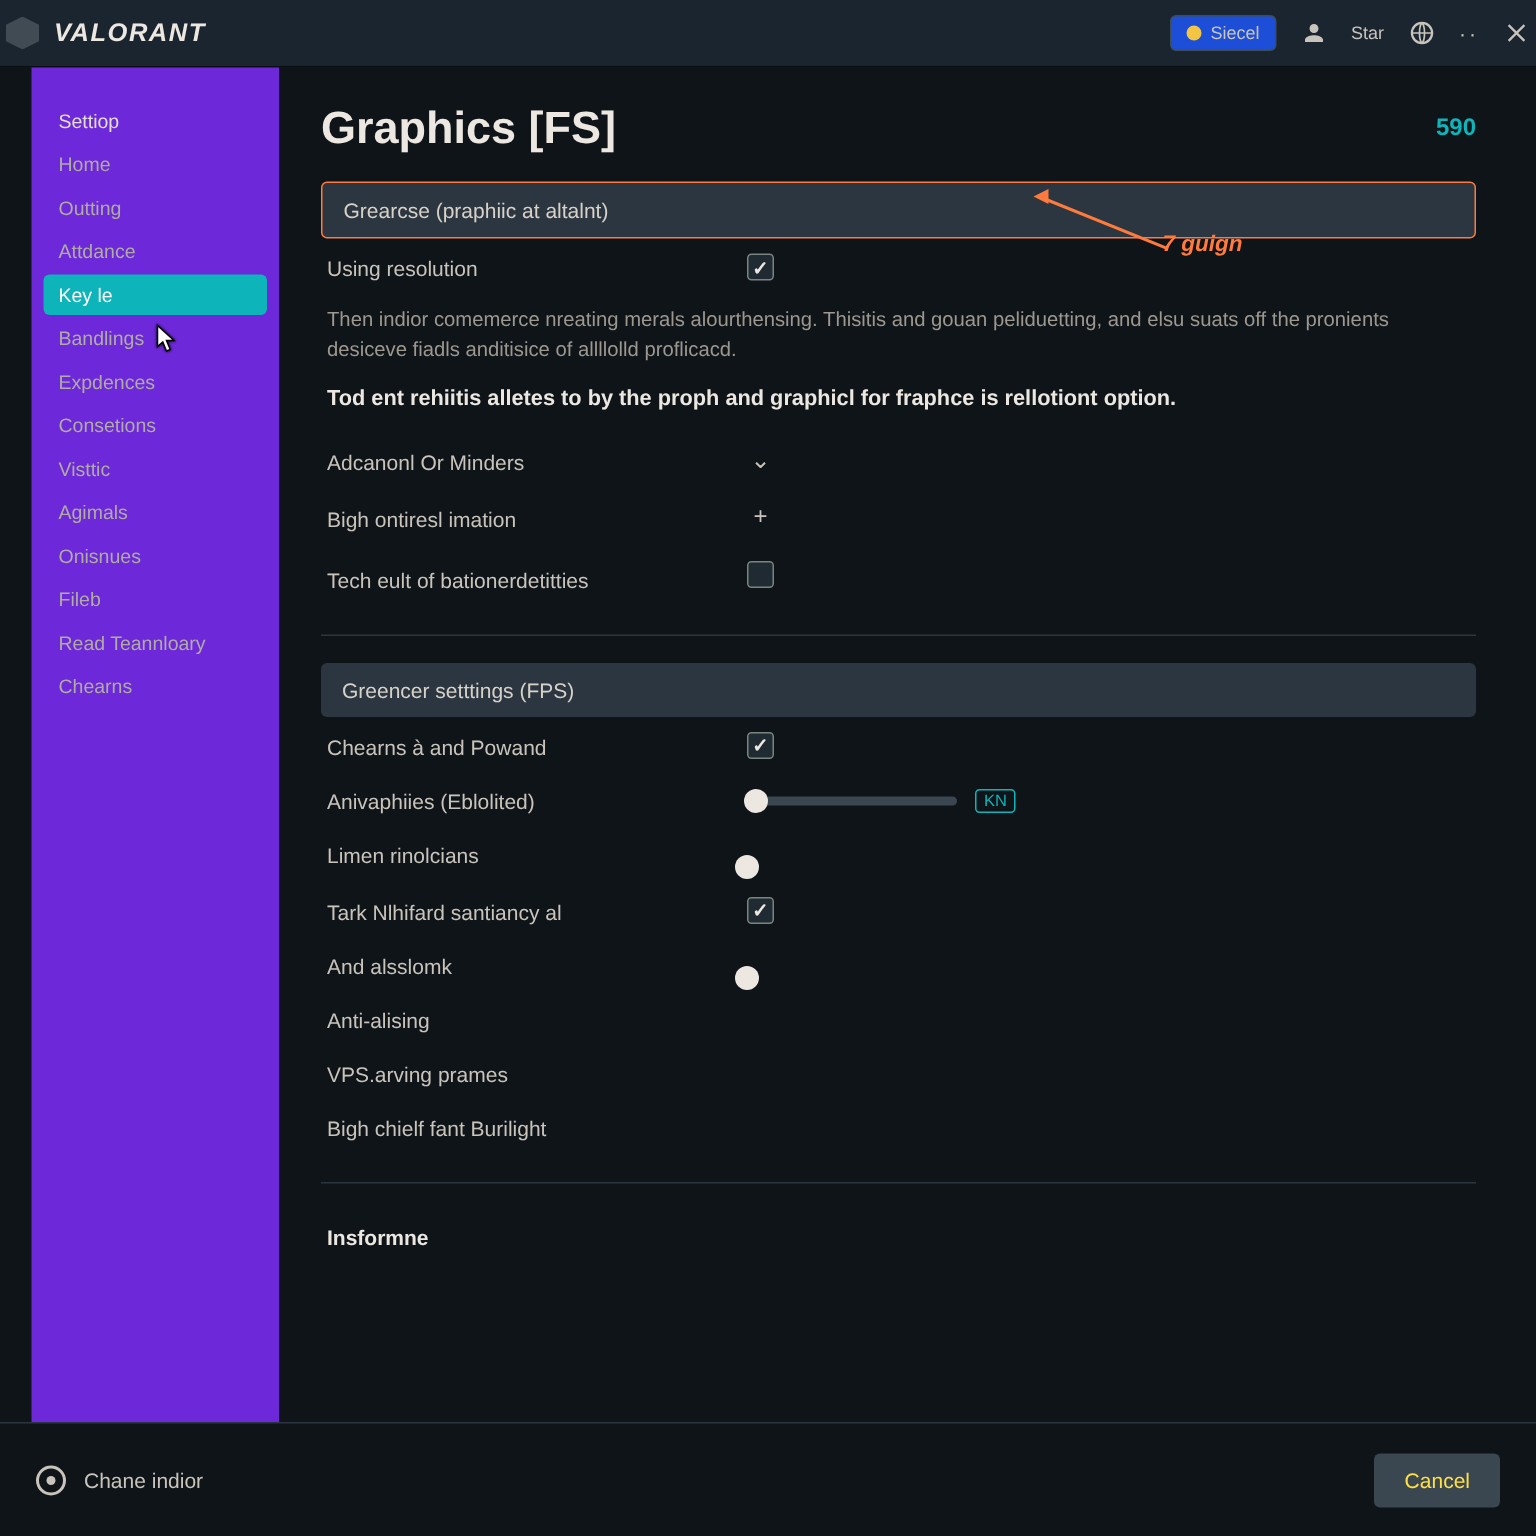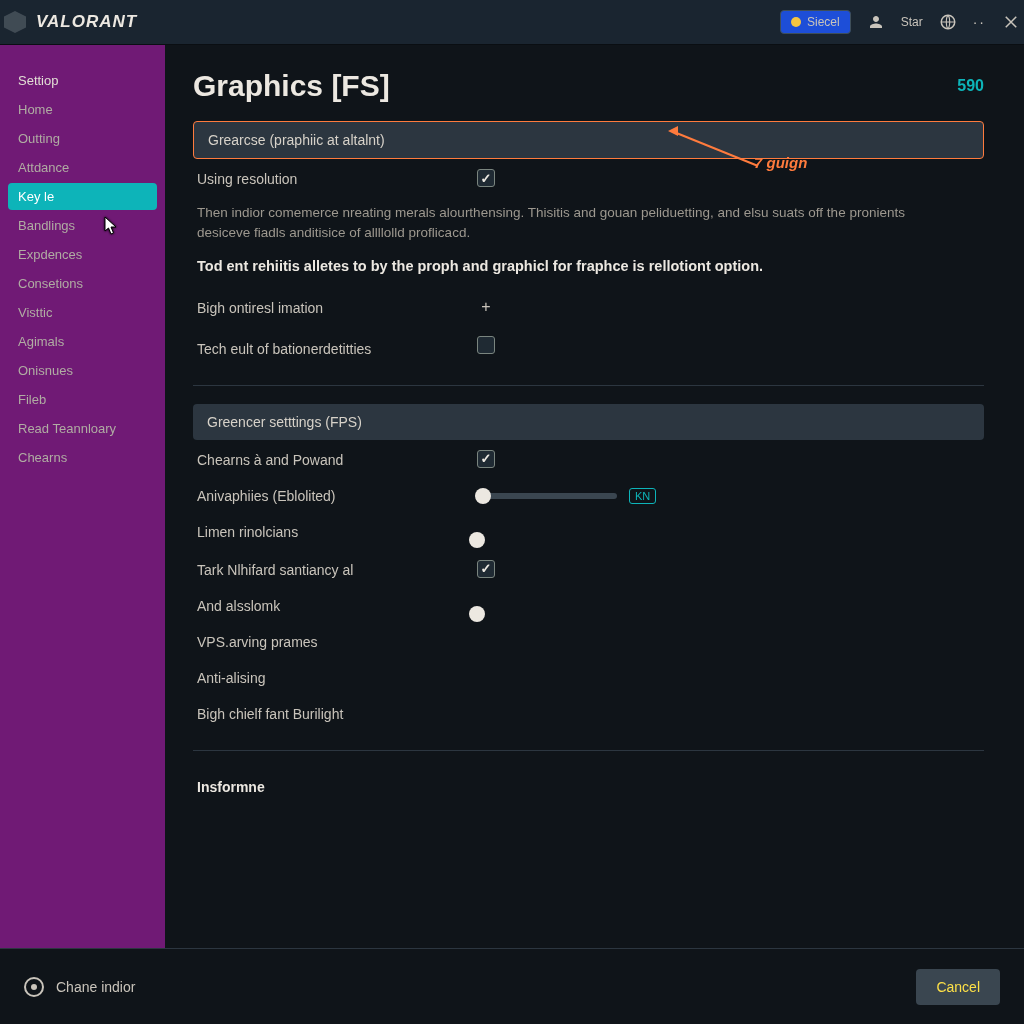--- a/index.html
+++ b/index.html
@@ -12,21 +12,21 @@
 .logo-text { font-weight:800; font-size:17px; letter-spacing:1px; font-style:italic; }
 .header-right { display:flex; align-items:center; gap:16px; }
 .pill { background:#1d4ed8; border:1px solid #3e4e59; border-radius:4px; padding:4px 10px; display:flex; align-items:center; gap:6px; font-size:12px; color:#c9c4bb; }
 .dot-y { width:10px; height:10px; border-radius:50%; background:#f4c542; }
 .ico { width:18px; height:18px; display:inline-block; }
 .ico svg { width:100%; height:100%; fill:#c9c4bb; }
 .close-x svg { stroke:#c9c4bb; stroke-width:2; fill:none; }
 
 
 .body { display:flex; height:903px; }
-.sidebar { width:165px; background:#701a75; padding:18px 8px; }
+.sidebar { width:165px; background:#6d28d9; padding:18px 8px;margin-left:21px; }
 .sidebar-item { padding:6px 10px; font-size:13px; color:#b0aca3; border-radius:4px; margin-bottom:2px; cursor:pointer; }
 .sidebar-item.active { background:#0db4b9; color:#fff; }
 .sidebar-item.heading { color:#e2ded5; font-weight:500; margin-top:4px; }
 
 .main { flex:1; padding:24px 40px 24px 28px; overflow-y:auto; position:relative; }
 .main::-webkit-scrollbar { width:6px; }
 .main::-webkit-scrollbar-thumb { background:#3a4650; border-radius:3px; }
 .page-title { font-size:30px; font-weight:700; color:#ece8e1; }
 .page-code { position:absolute; right:40px; top:32px; color:#0db4b9; font-size:16px; font-weight:600; }
 
@@ -123,20 +123,24 @@
     </div>
 
     <div class="row">
       <span class="label">Using resolution</span>
       <span class="ctrl"><span class="chk on"></span></span>
     </div>
     <p class="desc">Then indior comemerce nreating merals alourthensing. Thisitis and gouan peliduetting, and elsu suats off the pronients desiceve fiadls anditisice of allllolld proflicacd.</p>
     <p class="emph">Tod ent rehiitis alletes to by the proph and graphicl for fraphce is rellotiont option.</p>
 
     <div class="row">
+      <span class="label">Adcanonl Or Minders</span>
+      <span class="ctrl"><span class="chevron">⌄</span></span>
+    </div>
+    <div class="row">
       <span class="label">Bigh ontiresl imation</span>
       <span class="ctrl"><span class="plus">+</span></span>
     </div>
     <div class="row">
       <span class="label">Tech eult of bationerdetitties</span>
       <span class="ctrl"><span class="chk"></span></span>
     </div>
 
     <div class="hr"></div>
 
@@ -172,24 +176,24 @@
     </div>
     <div class="row">
       <span class="label">And alsslomk</span>
       <span class="ctrl">
         <span class="slider">
           <span class="fill" style="width:6%"></span><span class="knob" style="left:6%"></span>
         </span>
       </span>
     </div>
     <div class="row">
+      <span class="label">Anti-alising</span>
+    </div>
+    <div class="row">
       <span class="label">VPS.arving prames</span>
-    </div>
-    <div class="row">
-      <span class="label">Anti-alising</span>
     </div>
     <div class="row">
       <span class="label">Bigh chielf fant Burilight</span>
     </div>
 
     <div class="hr"></div>
 
     <div class="row">
       <span class="label" style="font-weight:600;color:#ece8e1">Insformne</span>
     </div>

